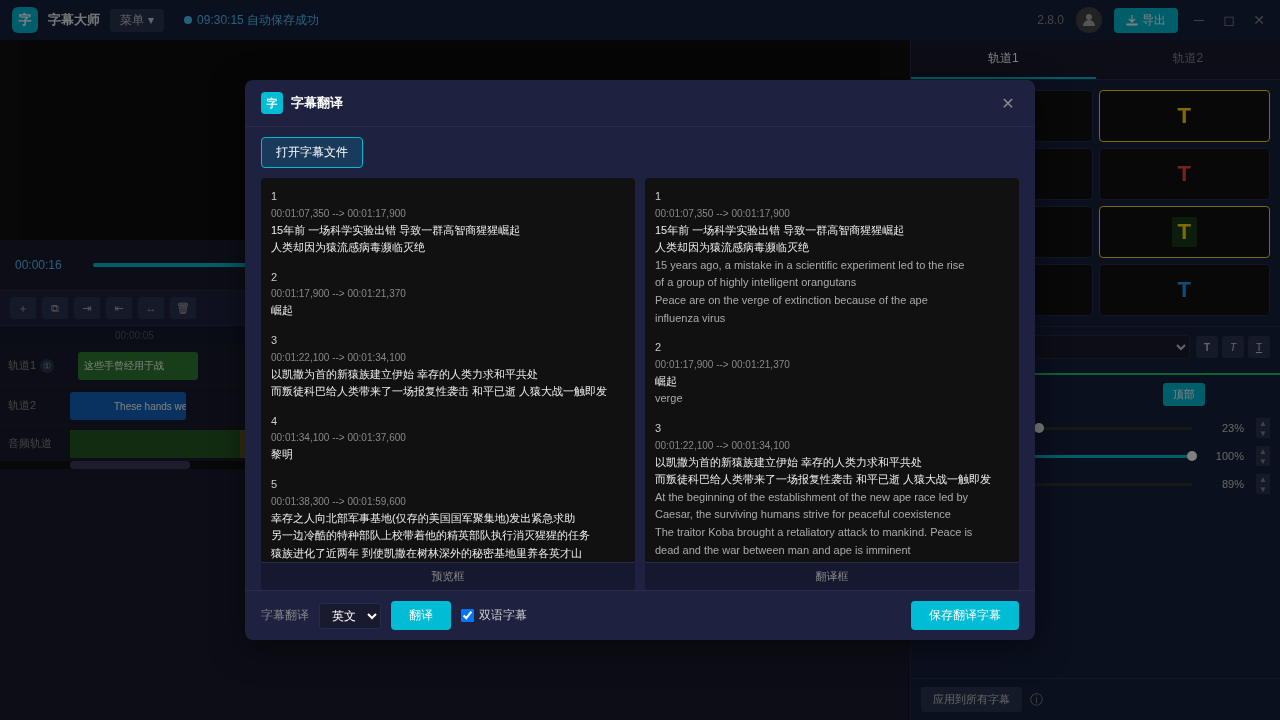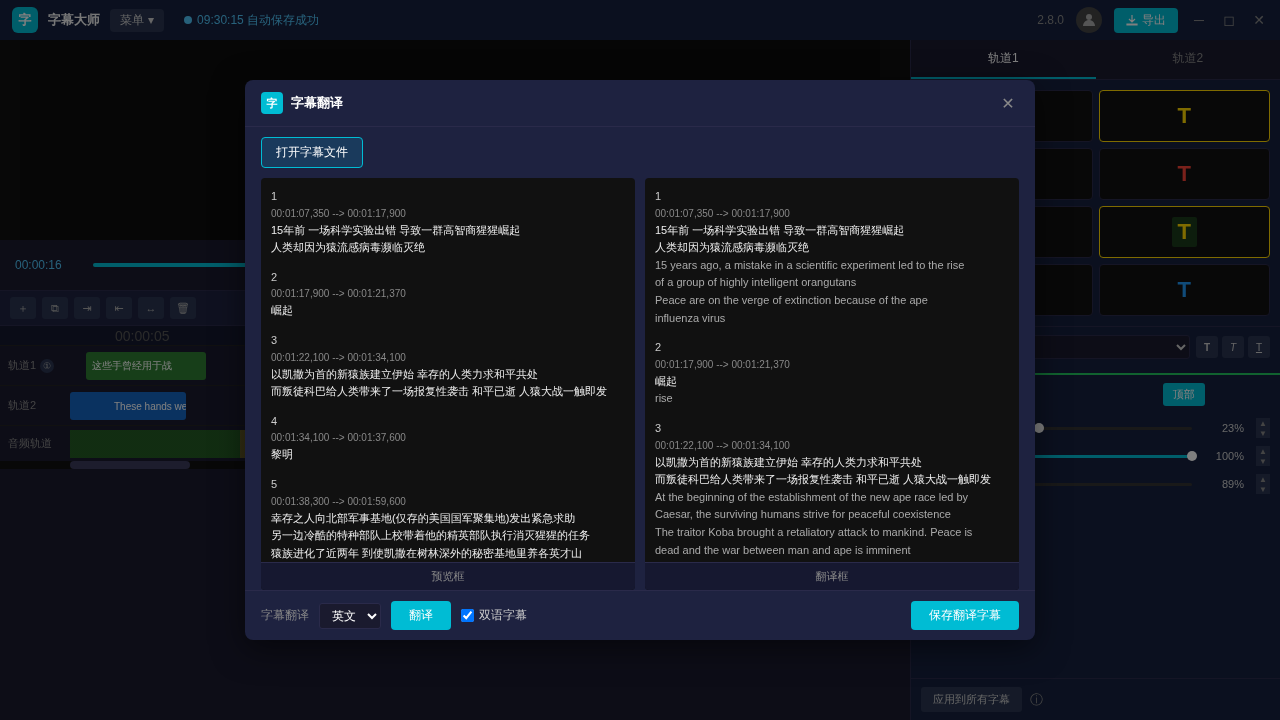--- a/index.html
+++ b/index.html
@@ -159,21 +159,21 @@
       border-top: 1px solid #2a2a4a;
       display: flex;
       align-items: center;
       padding: 0 70px;
       color: #555;
       font-size: 10px;
       position: relative;
     }
     .time-marker {
       position: absolute;
-      color: #555; font-size: 14px;
+      color: #555; font-size: 10px;
     }
 
     .track-row {
       display: flex;
       align-items: center;
       height: 40px;
       border-top: 1px solid #222;
       background: #1a1a2e;
     }
     .track-label {
@@ -195,21 +195,21 @@
       height: 28px;
       top: 6px;
       border-radius: 3px;
       display: flex; align-items: center;
       padding: 0 6px;
       font-size: 10px;
       color: #fff;
       white-space: nowrap;
       overflow: hidden;
     }
-    .clip-1 { background: #2e7d32; left: 16px; width: 120px; }
+    .clip-1 { background: #2e7d32; left: 8px; width: 120px; }
     .clip-2 { background: #1565c0; left: 0; width: 116px; padding-left: 44px; }
 
     .track-playhead {
       position: absolute;
       top: 0; bottom: 0;
       left: 185px;
       width: 2px;
       background: #4fc3f7;
       z-index: 5;
     }
@@ -719,21 +719,21 @@
             <div class="subtitle-text">人类却因为猿流感病毒濒临灭绝</div>
             <div class="subtitle-text-en">15 years ago, a mistake in a scientific experiment led to the rise</div>
             <div class="subtitle-text-en">of a group of highly intelligent orangutans</div>
             <div class="subtitle-text-en">Peace are on the verge of extinction because of the ape</div>
             <div class="subtitle-text-en">influenza virus</div>
           </div>
           <div class="subtitle-block">
             <div class="subtitle-index">2</div>
             <div class="subtitle-time">00:01:17,900 --&gt; 00:01:21,370</div>
             <div class="subtitle-text">崛起</div>
-            <div class="subtitle-text-en">rise</div>
+            <div class="subtitle-text-en">verge</div>
           </div>
           <div class="subtitle-block">
             <div class="subtitle-index">3</div>
             <div class="subtitle-time">00:01:22,100 --&gt; 00:01:34,100</div>
             <div class="subtitle-text">以凯撒为首的新猿族建立伊始  幸存的人类力求和平共处</div>
             <div class="subtitle-text">而叛徒科巴给人类带来了一场报复性袭击  和平已逝  人猿大战一触即发</div>
             <div class="subtitle-text-en">At the beginning of the establishment of the new ape race led by</div>
             <div class="subtitle-text-en">Caesar, the surviving humans strive for peaceful coexistence</div>
             <div class="subtitle-text-en">The traitor Koba brought a retaliatory attack to mankind. Peace is</div>
             <div class="subtitle-text-en">dead and the war between man and ape is imminent</div>

